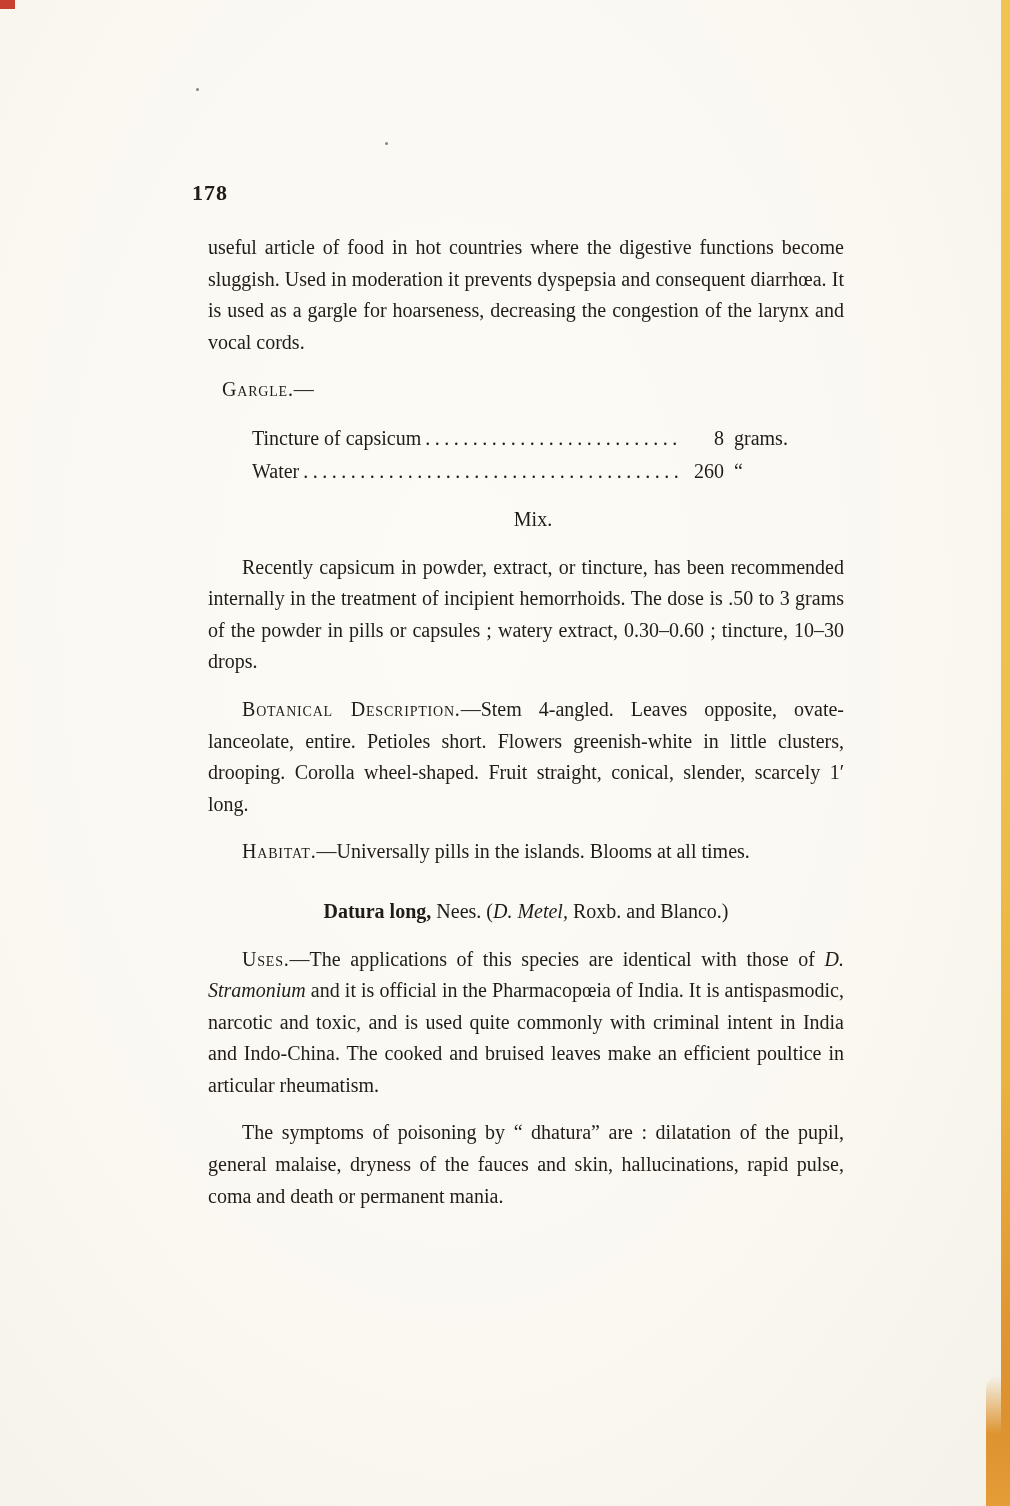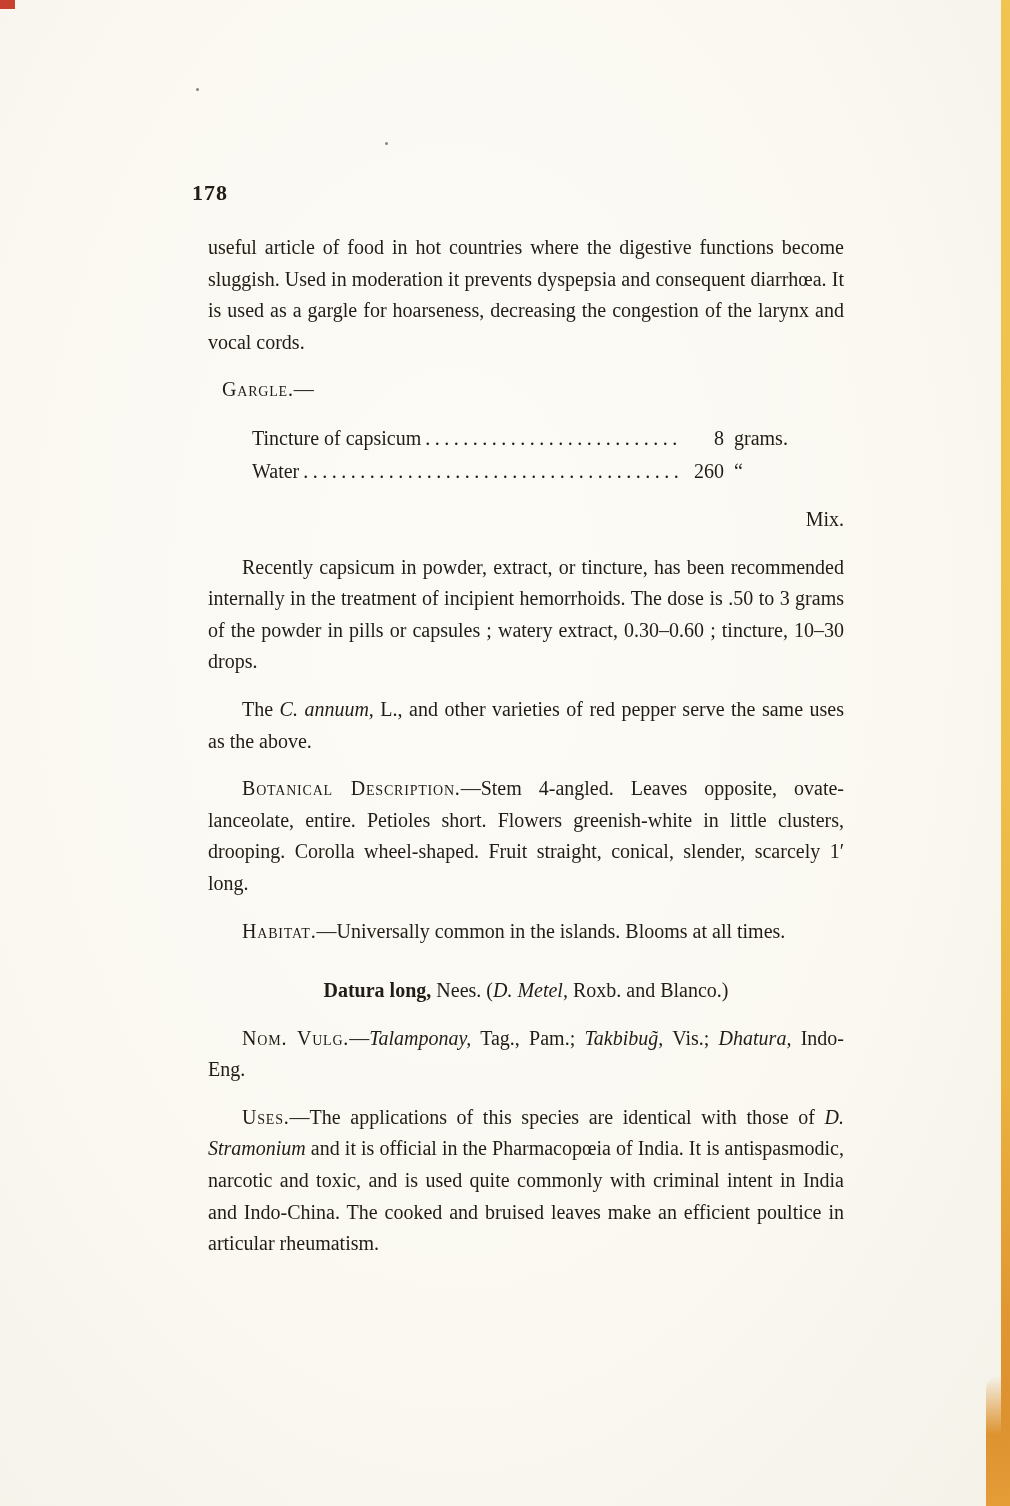--- a/index.html
+++ b/index.html
@@ -33,21 +33,21 @@
   
   .content { position: absolute; left: 192px; top: 180px; width: 668px; color: #211c15; }
   .page-header { display: flex; align-items: baseline; font-weight: bold; margin-bottom: 26px; }
   .page-number { font-size: 22px; letter-spacing: 1px; margin-right: 52px; }
   .header-title { font-size: 17px; letter-spacing: 1.7px; word-spacing: 5px; }
 
   .text-body { font-size: 20px; line-height: 31.6px; text-align: justify; }
   .para { margin: 16px; }
   .para.indent { text-indent: 34px; }
   .recipe-head { margin-left: 30px; margin-top: 14px; text-align: left; }
-  .recipe-foot { margin-left: 30px; margin-bottom: 14px; text-align: right; }
+  .recipe-foot { margin-left: 30px; margin-bottom: 14px; text-align: center; }
   .recipe-line { display: flex; align-items: baseline; margin-left: 60px; margin-right: 50px; line-height: 33px; justify-content: center; }
   .r-name { white-space: nowrap; }
   .r-leader { flex: 1; overflow: hidden; white-space: nowrap; letter-spacing: 4.5px; margin: 0 4px; }
   .r-amount { white-space: nowrap; min-width: 42px; text-align: right; }
   .r-unit { white-space: nowrap; min-width: 76px; padding-left: 10px; }
 
   .seg-n { }
   .seg-i { font-style: italic; }
   .seg-b { font-weight: bold; }
   .seg-sc { font-variant: small-caps; letter-spacing: 0.8px; text-align: right; }
@@ -77,21 +77,20 @@
           <span class="r-unit">grams.</span>
         </div>
         <div class="recipe-line">
           <span class="r-name">Water</span>
           <span class="r-leader">................................................................................................</span>
           <span class="r-amount">260</span>
           <span class="r-unit">“</span>
         </div>
         <p class="para recipe-foot"><span class="seg-n">Mix.</span></p>
         <p class="para indent"><span class="seg-n">Recently capsicum in powder, extract, or tincture, has been recommended  internally  in  the  treatment  of  incipient  hemorrhoids.   The dose is .50 to 3 grams of  the powder in  pills or capsules ;  watery  extract,  0.30–0.60 ;  tincture,  10–30  drops.</span></p>
-        <p class="para indent"><span class="seg-n">The </span><span class="seg-i">C. annuum,</span><span class="seg-n"> L., and other varieties of  red pepper serve the same uses as the above.</span></p>
         <p class="para indent"><span class="seg-sc">Botanical Description.</span><span class="seg-n">—Stem  4-angled.   Leaves  opposite, ovate-lanceolate, entire.   Petioles  short.   Flowers greenish-white  in  little  clusters,  drooping.   Corolla  wheel-shaped. Fruit straight, conical, slender, scarcely 1′ long.</span></p>
-        <p class="para indent"><span class="seg-sc">Habitat.</span><span class="seg-n">—Universally  common  in  the islands.    Blooms at all times.</span></p>
+        <p class="para indent"><span class="seg-sc">Habitat.</span><span class="seg-n">—Universally  pills  in  the islands.    Blooms at all times.</span></p>
         <p class="species-heading"><span class="seg-b">Datura long,</span><span class="seg-n"> Nees.   (</span><span class="seg-i">D. Metel,</span><span class="seg-n"> Roxb. and Blanco.)</span></p>
-        <p class="para indent"><span class="seg-sc">Nom.  Vulg.</span><span class="seg-n">—</span><span class="seg-i">Talamponay,</span><span class="seg-n">  Tag.,  Pam.;  </span><span class="seg-i">Takbibug̃,</span><span class="seg-n">  Vis.; </span><span class="seg-i">Dhatura,</span><span class="seg-n"> Indo-Eng.</span></p>
         <p class="para indent"><span class="seg-sc">Uses.</span><span class="seg-n">—The  applications  of  this  species  are  identical  with those of  </span><span class="seg-i">D. Stramonium</span><span class="seg-n"> and it  is official in  the  Pharmacopœia of India.   It  is  antispasmodic,  narcotic  and  toxic,  and  is  used quite  commonly  with  criminal  intent  in  India  and  Indo-China. The  cooked  and  bruised   leaves  make   an  efficient   poultice  in articular  rheumatism.</span></p>
+        <p class="para indent"><span class="seg-n">The symptoms of poisoning by “ dhatura” are :  dilatation of the pupil, general malaise, dryness of  the fauces and skin, hallucinations,  rapid  pulse,  coma  and  death  or  permanent  mania.</span></p>
       </div>
   </div>
 </div>
 
 </body></html>

